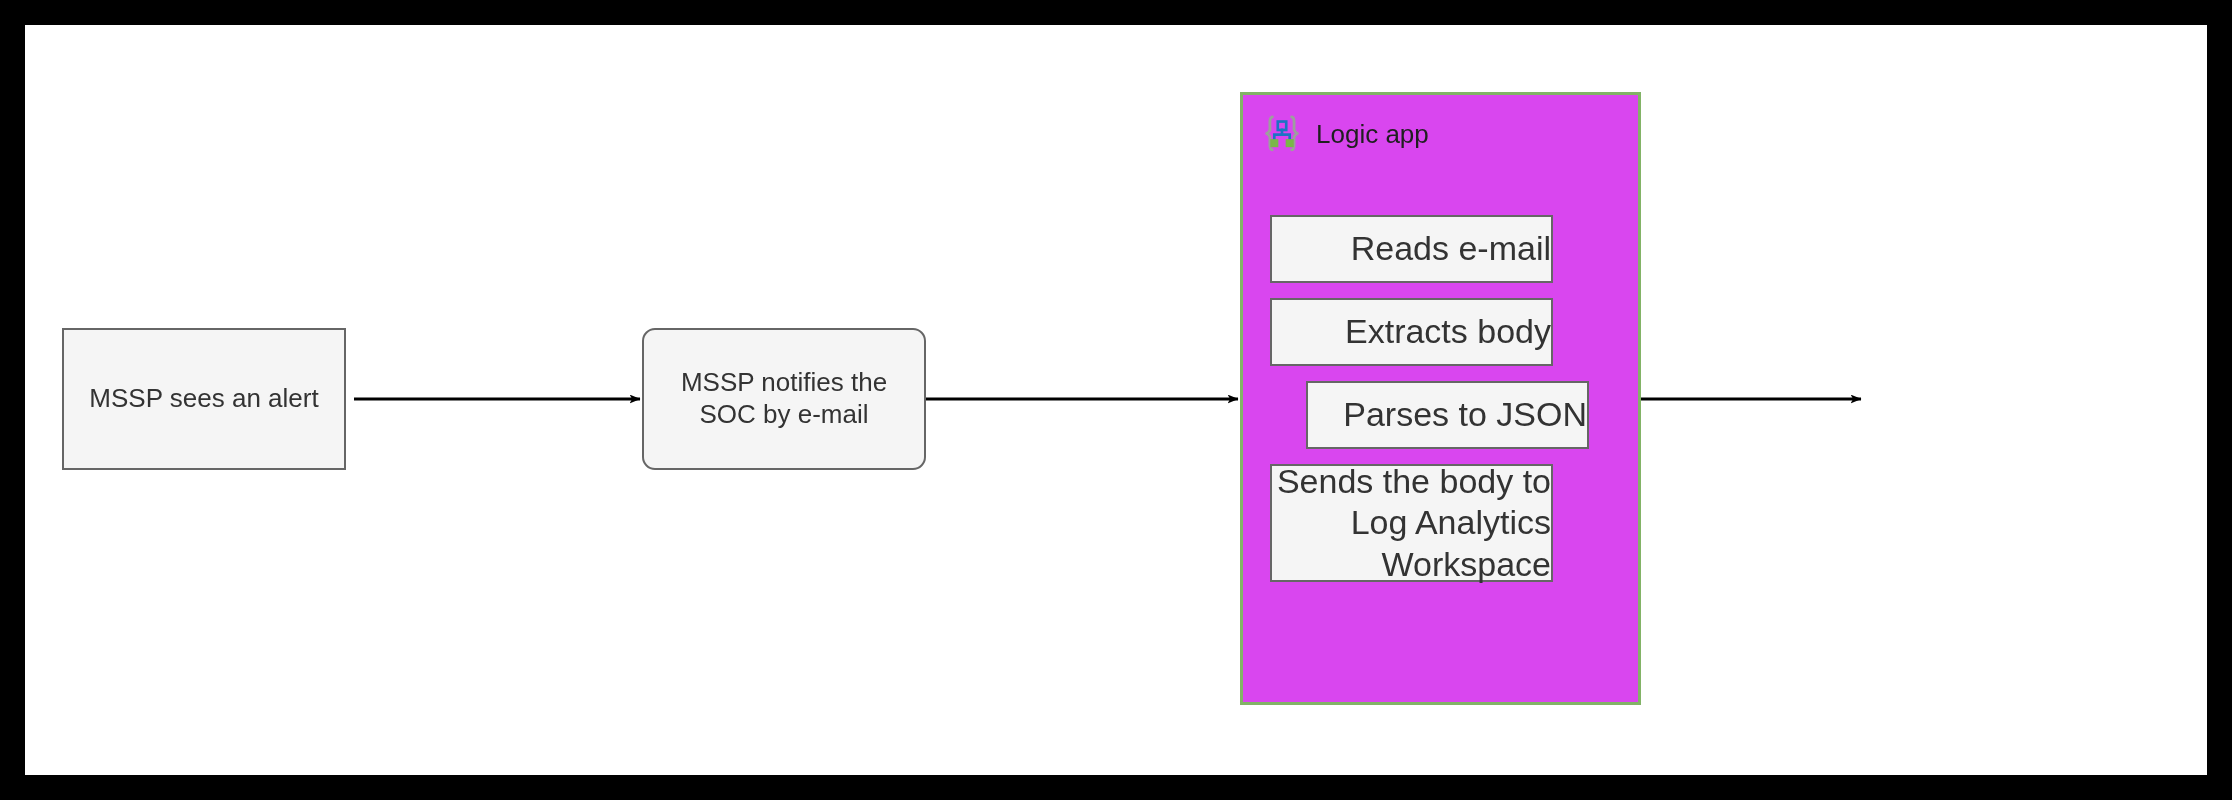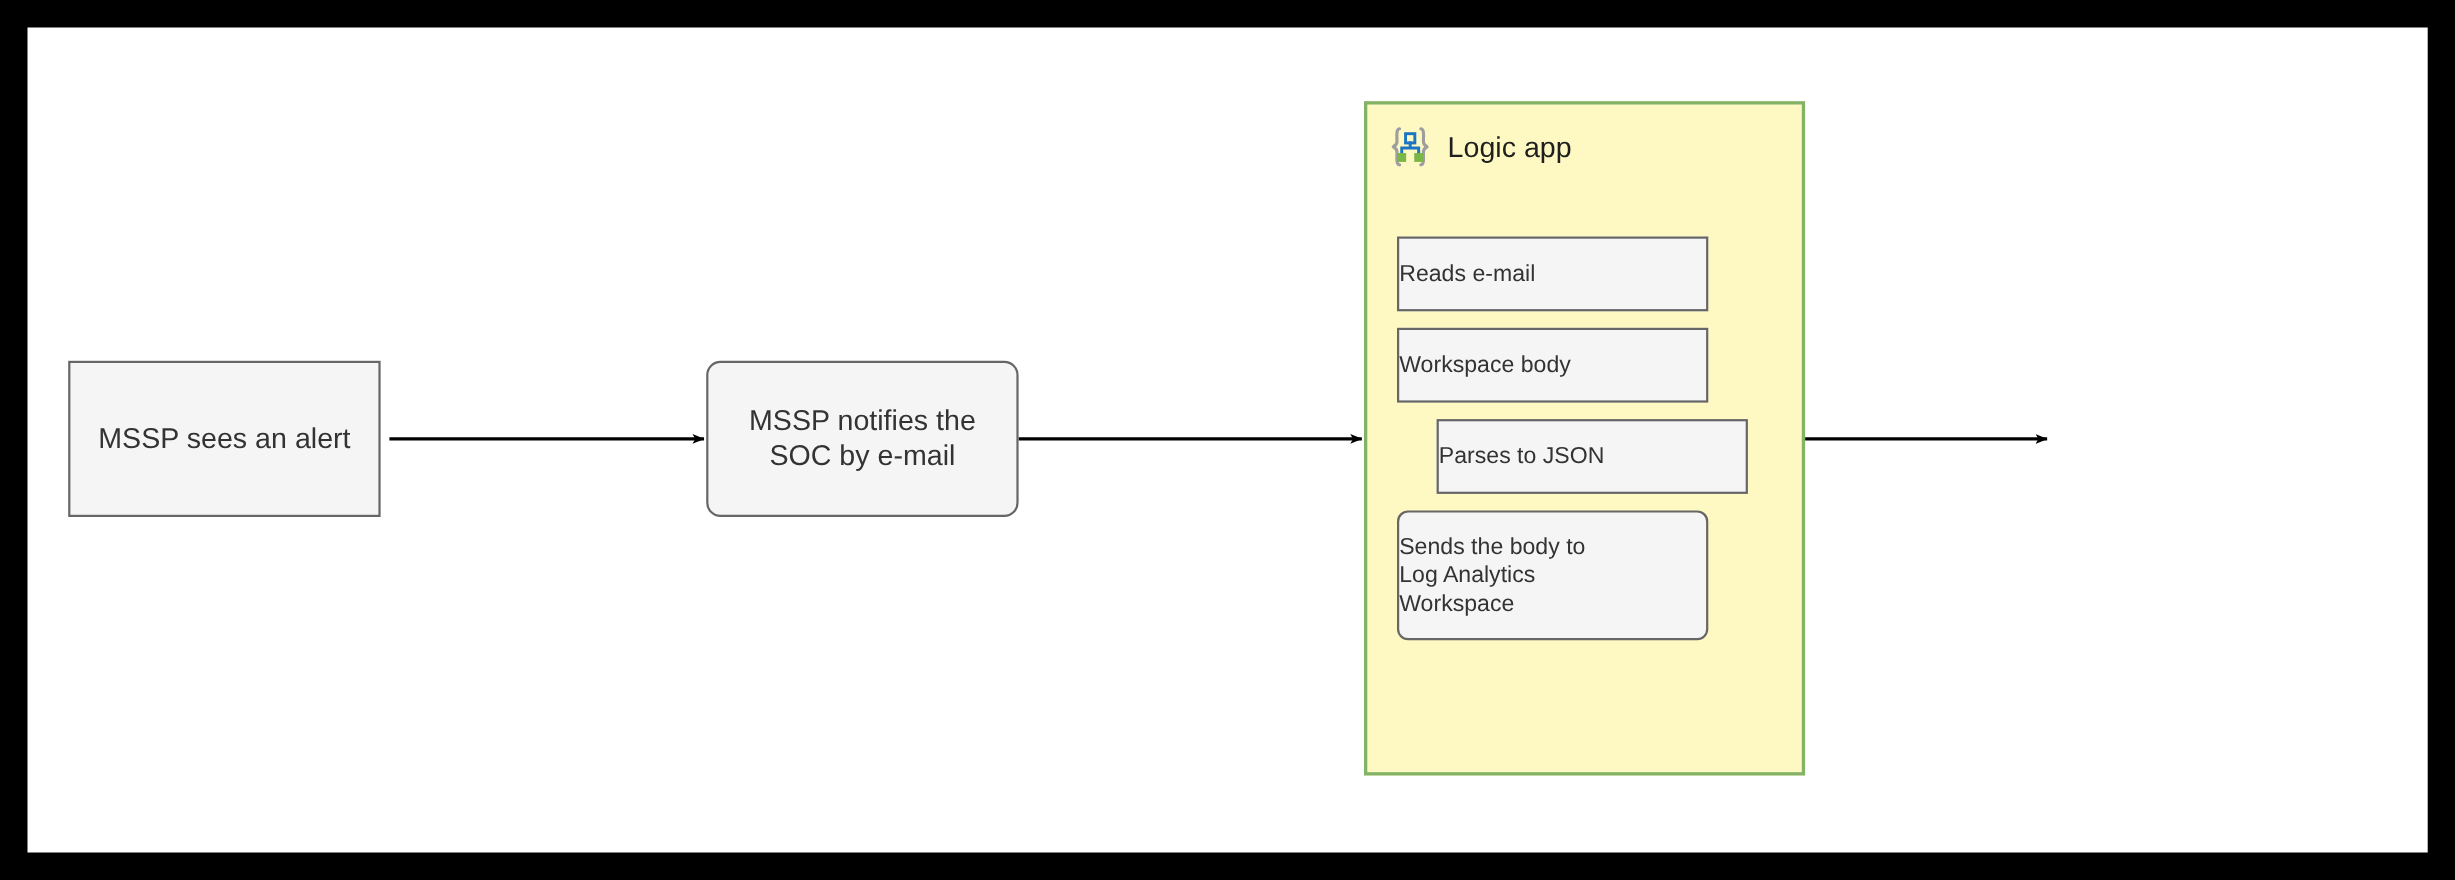--- a/index.html
+++ b/index.html
@@ -58,21 +58,21 @@
   #node-soc-analysts-see-alert .node-label { overflow: visible; }
 
   
   #group-logic-app {
     position: absolute;
     left: 1215px;
     top: 67px;
     width: 401px;
     height: 613px;
     box-sizing: border-box;
-    background: #fef9c3;
+    background: #d946ef;
     border: 3px solid #82b366;
   }
   #logic-app-header {
     position: absolute;
     left: 17px;
     top: 17px;
     display: flex;
     align-items: center;
     gap: 12px;
   }
@@ -93,32 +93,32 @@
   .step {
     position: absolute;
     left: 27px;
     width: 283px;
     box-sizing: border-box;
     background: #f5f5f5;
     border: 2px solid #666666;
     display: flex;
     align-items: center;
     justify-content: center;
-    text-align: left;
+    text-align: right;
     color: #333333;
-    font-size: 21px;
+    font-size: 34px;
     line-height: 1.22;
     font-family: "Liberation Sans", sans-serif;
   }
   .step .node-label { display: block; width: 100%; white-space: pre-line; }
 
   #step-reads-email    { top: 120px; height: 68px; }
   #step-extracts-body  { top: 203px; height: 68px; }
   #step-parses-json    { top: 286px; height: 68px; margin-left: 36px; }
-  #step-sends-body     { top: 369px; height: 118px; border-radius: 10px; }
+  #step-sends-body     { top: 369px; height: 118px; }
 
   
   #connectors {
     position: absolute;
     left: 0; top: 0;
     width: 2182px;
     height: 750px;
     pointer-events: none;
   }
 </style>
@@ -174,21 +174,21 @@
         <rect x="28" y="29.6" width="8.8" height="8.8" fill="#7ab648"></rect>
       </svg>
       <span class="title">Logic app</span>
     </div>
 
     <div class="step" id="step-reads-email">
       <span class="node-label">Reads e-mail</span>
     </div>
 
     <div class="step" id="step-extracts-body">
-      <span class="node-label">Workspace body</span>
+      <span class="node-label">Extracts body</span>
     </div>
 
     <div class="step" id="step-parses-json">
       <span class="node-label">Parses to JSON</span>
     </div>
 
     <div class="step" id="step-sends-body">
       <span class="node-label">Sends the body to
 Log Analytics
 Workspace</span>

